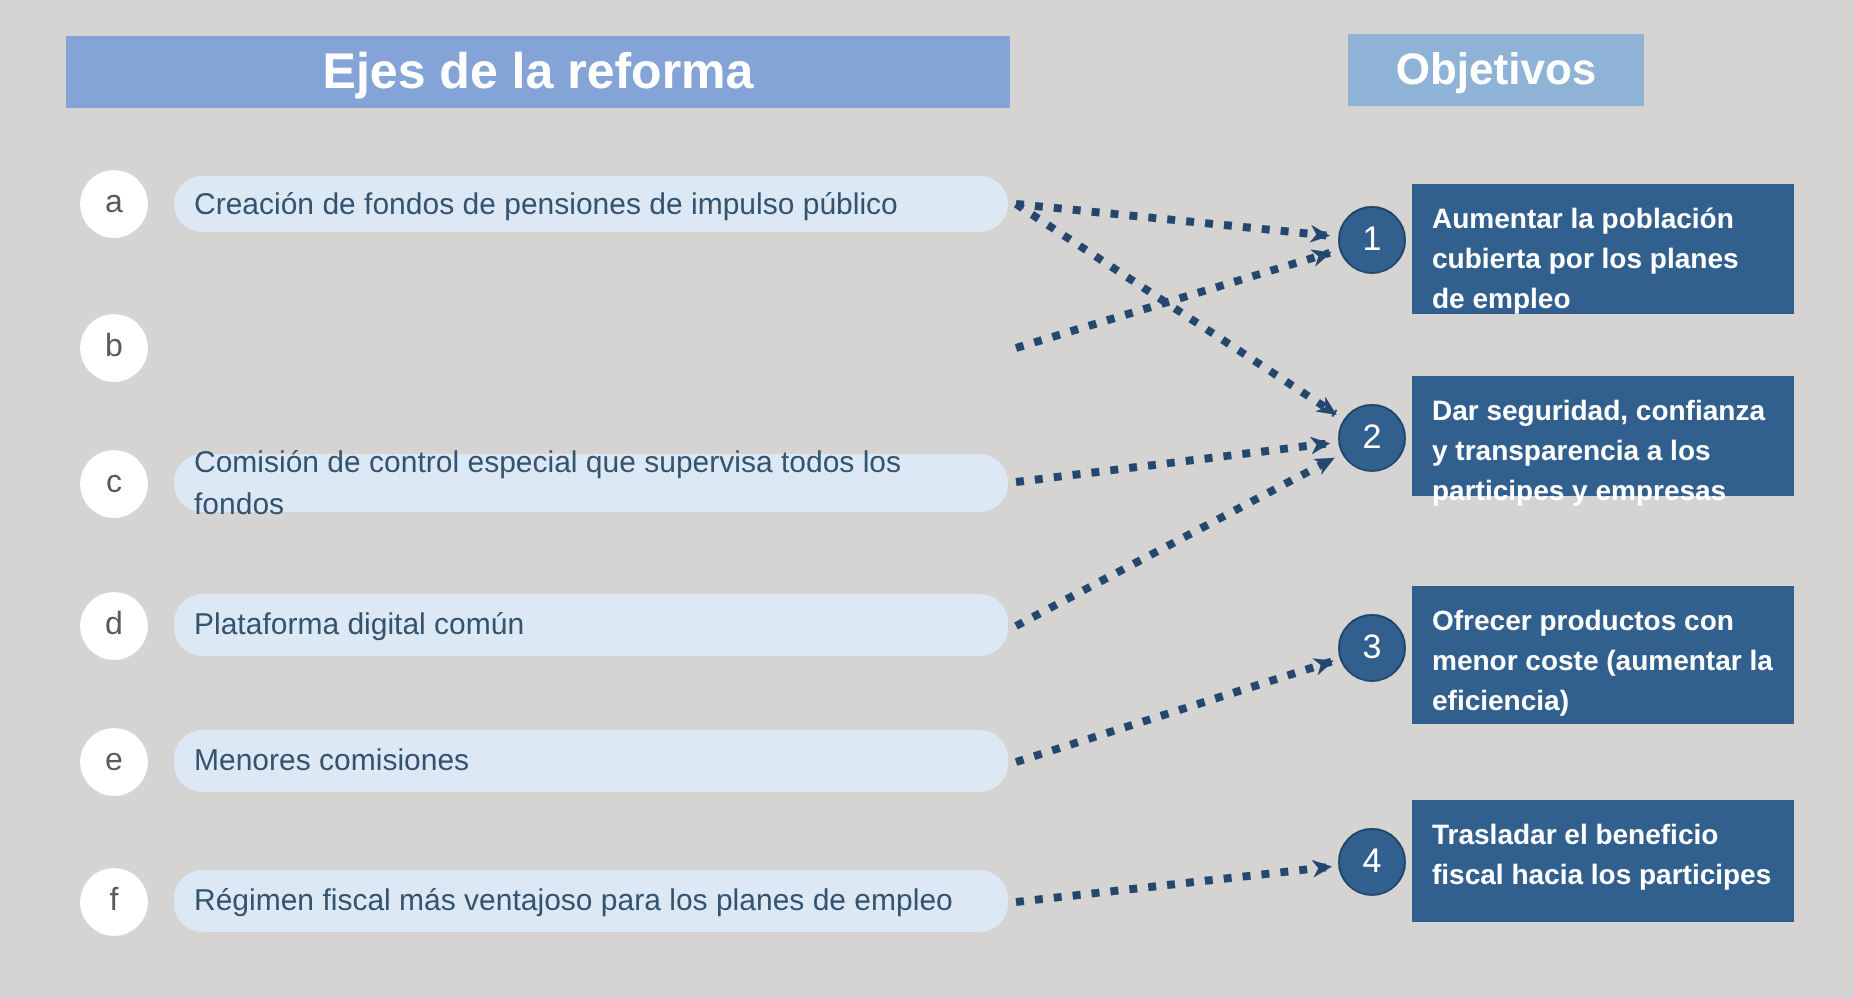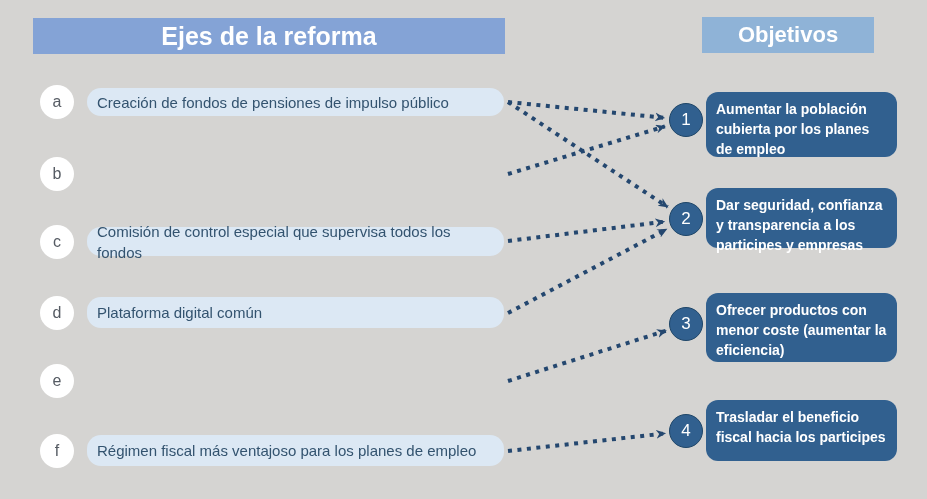--- a/index.html
+++ b/index.html
@@ -28,21 +28,21 @@
     position:absolute;
     display:flex;align-items:center;justify-content:center;
     color:#fff;font-weight:bold;
   }
   .hdr-left{
     left:33px;top:18px;width:472px;height:36px;
     background:var(--left-header-bg);
     font-size:25px;
   }
   .hdr-right{
-    left:702px;top:17px;width:172px;height:36px;
+    left:674px;top:17px;width:148px;height:36px;
     background:var(--right-header-bg);
     font-size:22px;
   }
   .item-row{
     position:absolute;left:40px;width:464px;
     display:flex;align-items:center;
   }
   .letter-badge{
     flex:0 0 34px;width:34px;height:34px;border-radius:50%;
     background:var(--letter-badge-bg);
@@ -65,21 +65,20 @@
     border:1px solid #1f4668;
     color:#fff;font-size:17px;
     display:flex;align-items:center;justify-content:center;
   }
   .obj-box{
     position:absolute;left:706px;width:191px;
     background:var(--objective-box-bg);
     color:var(--objective-text);
     font-size:14px;font-weight:bold;line-height:20px;
     padding:7px 10px;
-    border-radius:12px;
   }
   #arrows{
     position:absolute;left:0;top:0;width:927px;height:499px;
     pointer-events:none;
   }
 </style>
 </head>
 <body>
 
 <div class="canvas">
@@ -112,20 +111,21 @@
   <div class="item-row" style="top:227px;height:29px;">
     <div class="letter-badge">c</div>
     <div class="item-bar">Comisión de control especial que supervisa todos los fondos</div>
   </div>
   <div class="item-row" style="top:297px;height:31px;">
     <div class="letter-badge">d</div>
     <div class="item-bar">Plataforma digital común</div>
   </div>
   <div class="item-row" style="top:365px;height:31px;">
     <div class="letter-badge">e</div>
+    <div class="item-bar">Menores comisiones</div>
   </div>
   <div class="item-row" style="top:435px;height:31px;">
     <div class="letter-badge">f</div>
     <div class="item-bar">Régimen fiscal más ventajoso para los planes de empleo</div>
   </div>
 
   <div class="obj-circle" style="top:103px;">1</div>
   <div class="obj-box" style="top:92px;height:65px;">Aumentar la población cubierta por los planes de empleo</div>
 
   <div class="obj-circle" style="top:202px;">2</div>

